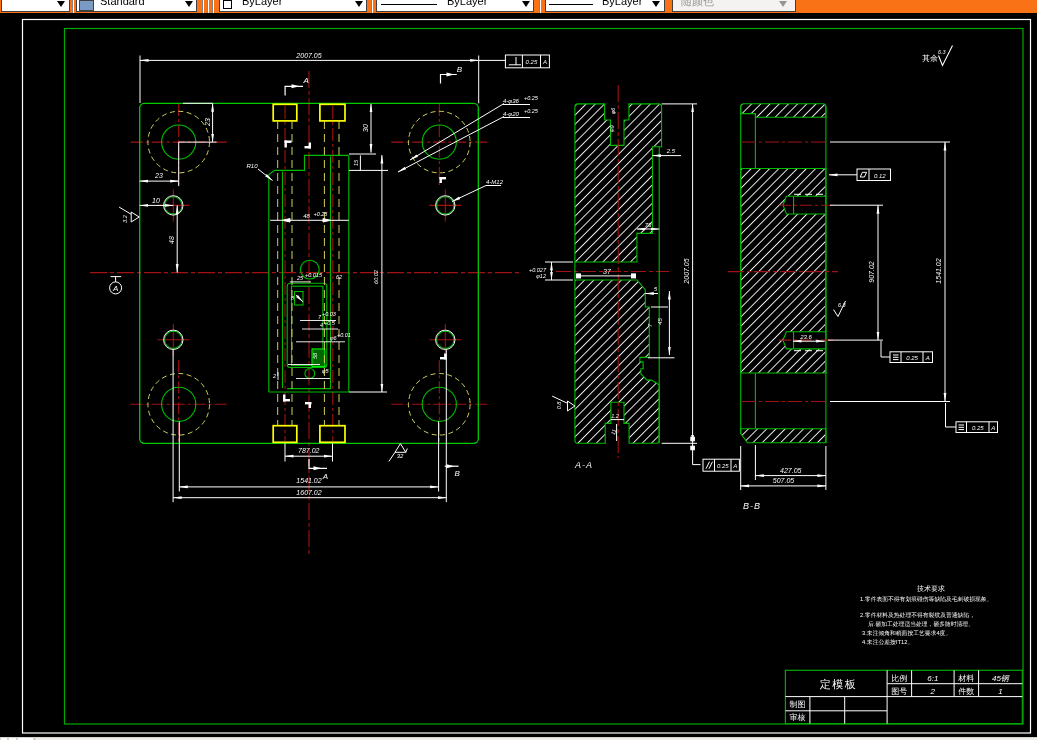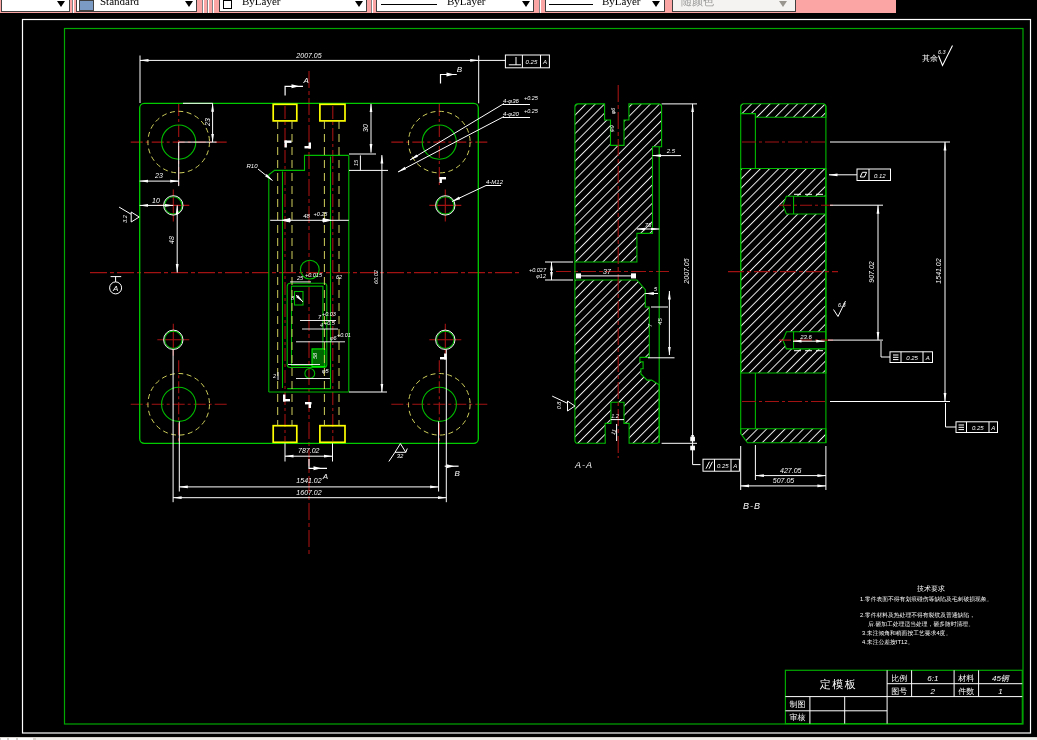--- a/index.html
+++ b/index.html
@@ -1,17 +1,17 @@
 <!DOCTYPE html>
 <html><head>
 <meta charset="utf-8">
 <style>
 html,body{margin:0;padding:0;width:1037px;height:740px;background:#000;overflow:hidden}
 *{box-sizing:border-box;-webkit-font-smoothing:antialiased}
-#toolbar{position:absolute;left:0;top:0;width:896px;height:13px;background:#fca5a5;z-index:5;overflow:hidden;font-family:Liberation Serif, serif}
+#toolbar{position:absolute;left:0;top:0;width:1037px;height:13px;background:#f97316;z-index:5;overflow:hidden;font-family:Liberation Sans, sans-serif}
 #toolbar .combo{position:absolute;top:-10px;height:22px;background:#fff;border:1px solid #404040;font-size:11px;color:#000;line-height:20px;white-space:nowrap}
 #toolbar .sep{position:absolute;top:0;height:13px;width:2px;border-left:1px solid #848284;border-right:1px solid #fff}
 #toolbar .arw{position:absolute;top:0;width:0;height:0;border:4.5px solid transparent;border-top:6px solid #000}
 #toolbar .arwg{border-top-color:#999690}
 #statusbar{position:absolute;left:0;top:737px;width:1037px;height:3px;background:#D6D3CE;z-index:5}
 #statusbar .b{position:absolute;top:1px;height:2px;background:#fff}
 svg{position:absolute;left:0;top:0;will-change:transform}
 text{fill:#fff;font-family:"Liberation Sans",sans-serif;opacity:.99}
 .d{font-size:7px;font-style:italic}
 .d6{font-size:6px;font-style:italic}

